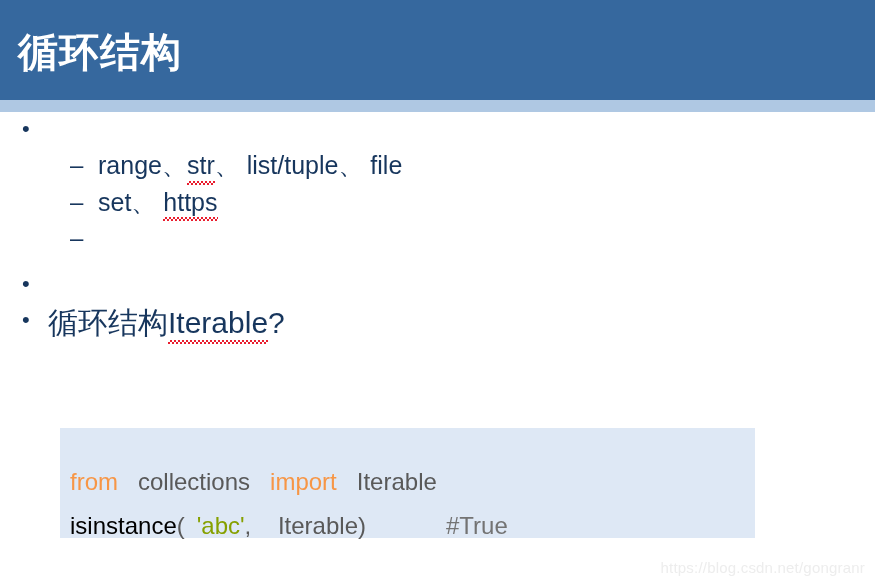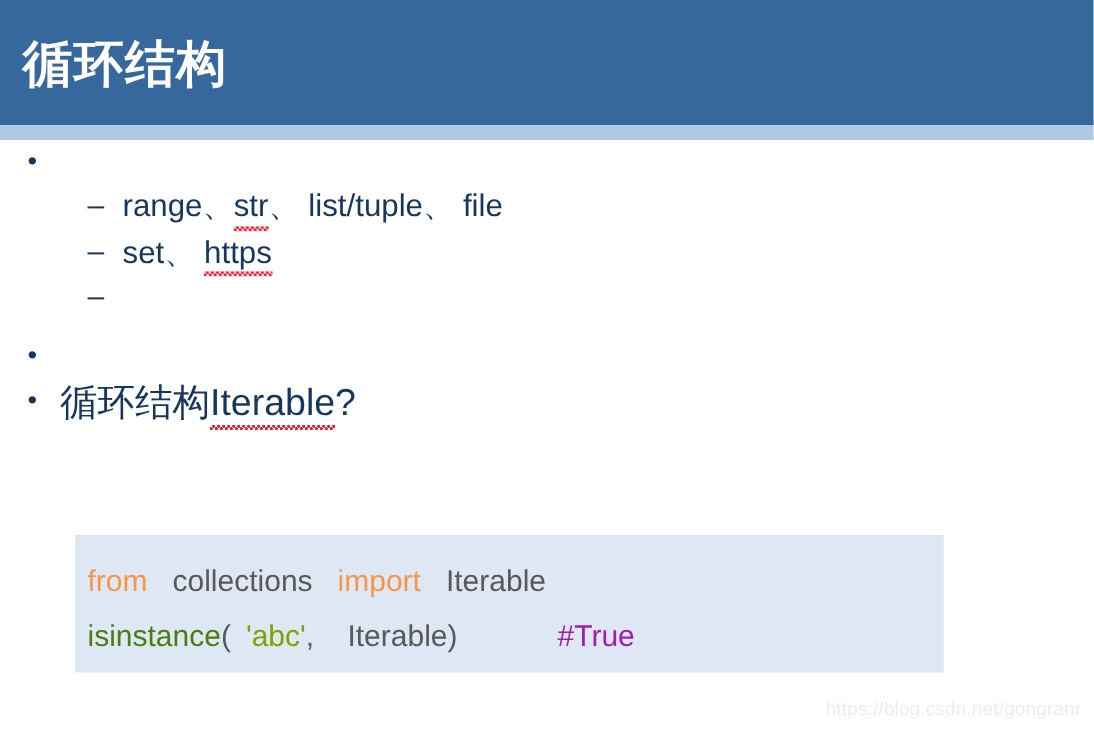--- a/index.html
+++ b/index.html
@@ -114,35 +114,35 @@
 
   
   .code-block {
     position: absolute;
     left: 60px;
     top: 316px;
     width: 695px;
     height: 110px;
     background: #DEE8F5;
     box-sizing: border-box;
-    padding: 16px 0 0 10px;
+    padding: 32px 0 0 10px;
   }
   .code-line {
     font-family: "Liberation Sans", "DejaVu Sans", sans-serif;
     font-size: 24px;
     line-height: 44px;
     white-space: pre;
     color: #595959;
   }
   .tok-kw     { color: #F79646; }
   .tok-plain  { color: #595959; }
-  .tok-fn     { color: #4d7c0f; }
+  .tok-fn     { color: #000000; }
   .tok-str    { color: #86A000; margin-left: 12px; }
   .tok-punct  { color: #595959; }
-  .tok-comment{ color: #a21caf; }
+  .tok-comment{ color: #737373; }
 
   
   .watermark {
     position: absolute;
     right: 10px;
     bottom: 8px;
     font-size: 15px;
     color: #EDEDED;
     white-space: nowrap;
     letter-spacing: 0.2px;

